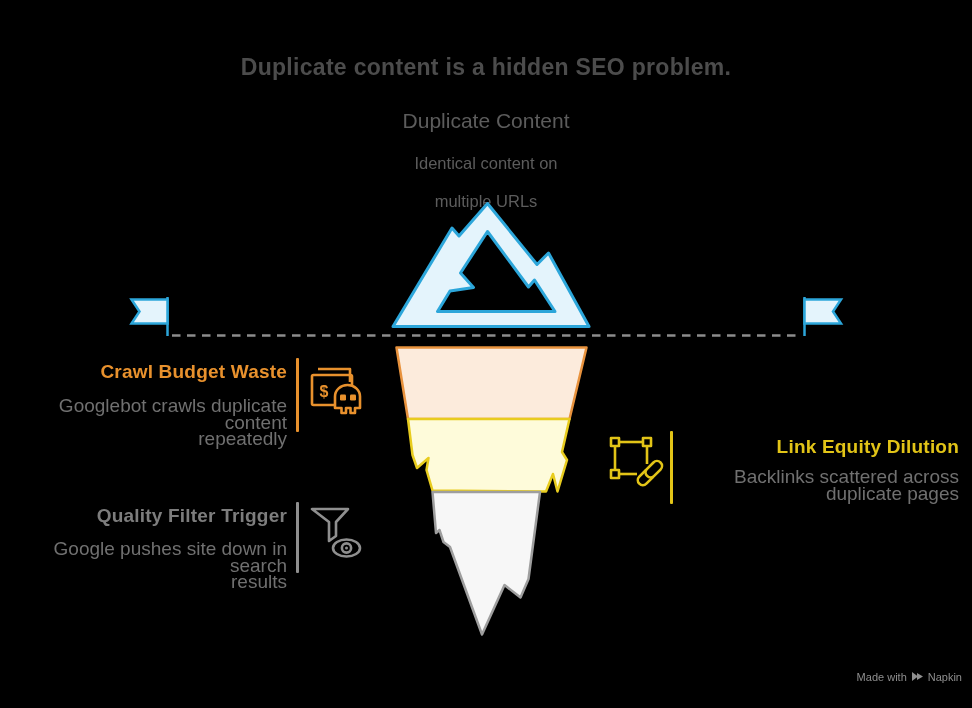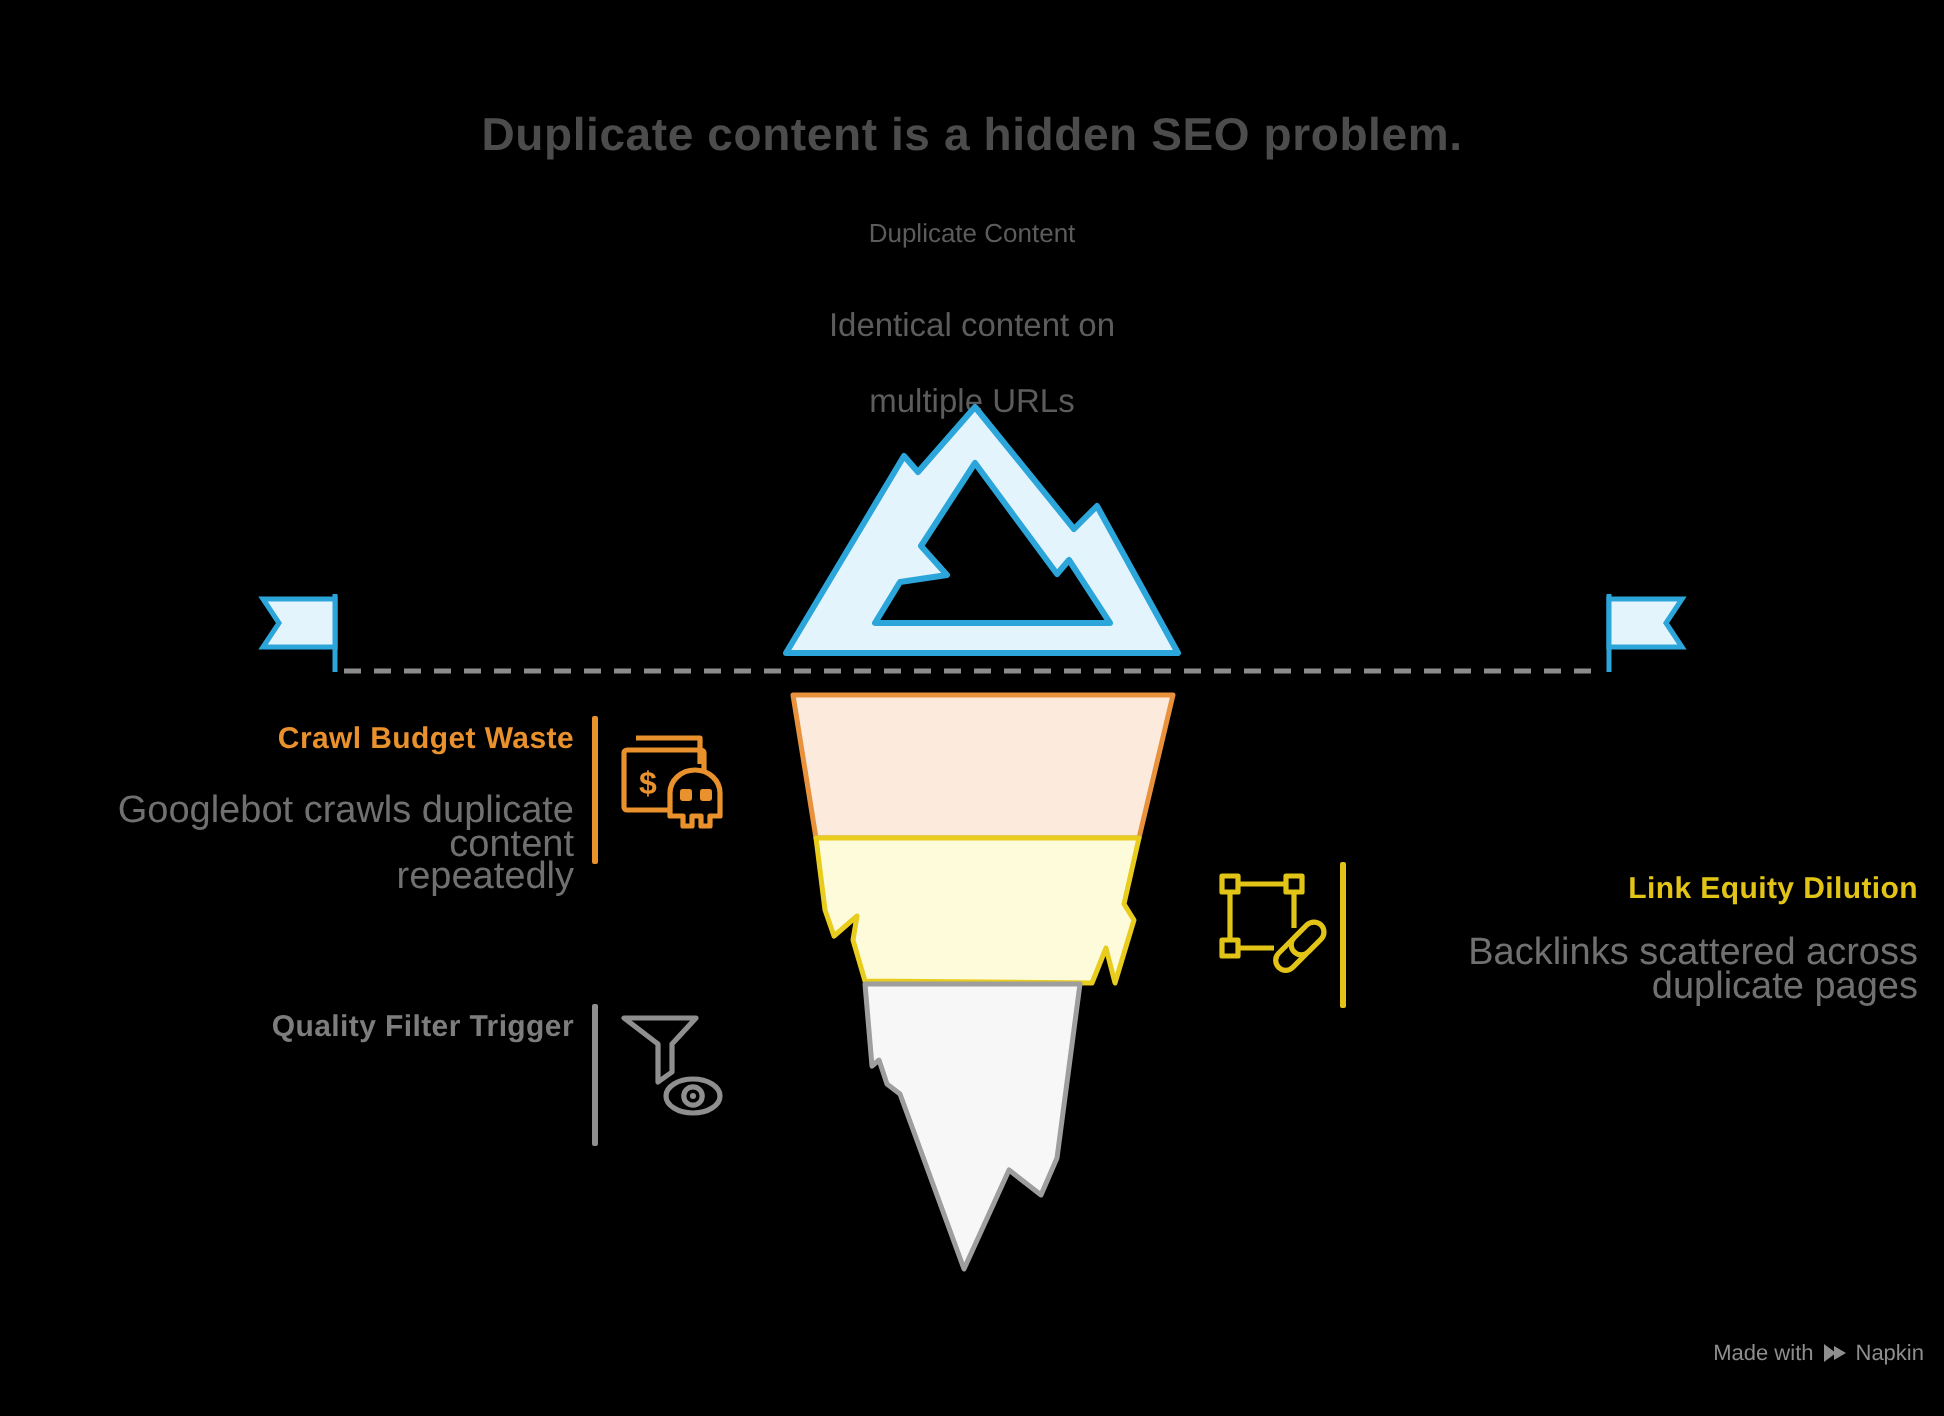--- a/index.html
+++ b/index.html
@@ -3,23 +3,23 @@
 <meta charset="utf-8">
 <style>
   html,body{margin:0;padding:0;background:#000;}
   .stage{
     position:relative;width:972px;height:708px;background:var(--bg,#000);
     font-family:"Liberation Sans",sans-serif;overflow:hidden;padding-left:10px;
   }
   .abs{position:absolute;}
   .center-text{left:0;width:972px;text-align:center;}
   .page-title{top:54px;font-size:23px;font-weight:700;letter-spacing:.3px;color:var(--c-title);}
-  .subject-name{top:109px;font-size:13px;font-weight:500;color:var(--c-subtle);}
+  .subject-name{top:109px;font-size:21px;font-weight:500;color:var(--c-subtle);}
   .subject-desc{top:144px;font-size:16.5px;font-weight:500;line-height:38px;color:var(--c-subtle);white-space:pre-line;}
-  .sec-title{font-size:15px;font-weight:700;letter-spacing:.2px;}
+  .sec-title{font-size:19px;font-weight:700;letter-spacing:.2px;}
   .sec-desc{font-size:19px;font-weight:500;line-height:16.5px;color:var(--c-body);white-space:pre-line;}
   .left-col{left:30px;width:257px;text-align:right;}
   .right-col{left:684px;width:275px;text-align:right;}
   .t-orange{color:var(--c-orange);}
   .t-gray{color:var(--c-heading-gray);}
   .t-yellow{color:var(--c-yellow);}
   .divider{width:3px;border-radius:1px;}
   .d-orange{background:var(--c-orange);}
   .d-gray{background:var(--c-gray);}
   .d-yellow{background:var(--c-yellow);}
@@ -77,20 +77,22 @@
   <svg class="abs" style="left:303px;top:362px" width="70" height="60" viewBox="0 0 70 60">
     <path d="M15,7 H47 V20" class="ic-or"></path>
     <rect x="9" y="13" width="40" height="30" rx="1.5" class="ic-or"></rect>
     <text x="21" y="35" text-anchor="middle" font-size="16" font-weight="700" font-family="Liberation Sans, sans-serif" fill="var(--c-orange)" stroke="none">$</text>
     <path d="M32,46 V34.5 A12.5,11.5 0 0 1 57,34.5 V46 H52 V51 H47.5 V46 H43 V51 H38.5 V46 Z" class="ic-or-mask"></path>
     <rect x="37" y="32.5" width="6" height="6" rx="1.2" fill="var(--c-orange)"></rect>
     <rect x="47" y="32.5" width="6" height="6" rx="1.2" fill="var(--c-orange)"></rect>
   </svg>
 
   <div class="abs left-col sec-title t-gray" style="top:505px">Quality Filter Trigger</div>
+  <div class="abs left-col sec-desc" style="top:541px">Google pushes site down in search
+results</div>
   <div class="abs divider d-gray" style="left:296px;top:502px;height:71px"></div>
   <svg class="abs" style="left:303px;top:500px" width="70" height="65" viewBox="0 0 70 65">
     <path d="M9,9 H45 L33,22 L33,36 L26,41 L26,22 Z" class="ic-gy"></path>
     <ellipse cx="43.5" cy="48" rx="13.5" ry="8.5" class="ic-gy-mask"></ellipse>
     <circle cx="43.5" cy="48" r="4.6" class="ic-gy"></circle>
     <circle cx="43.5" cy="48" r="1.5" fill="var(--c-gray)"></circle>
   </svg>
 
   <div class="abs right-col sec-title t-yellow" style="top:436px">Link Equity Dilution</div>
   <div class="abs right-col sec-desc" style="top:469px">Backlinks scattered across

